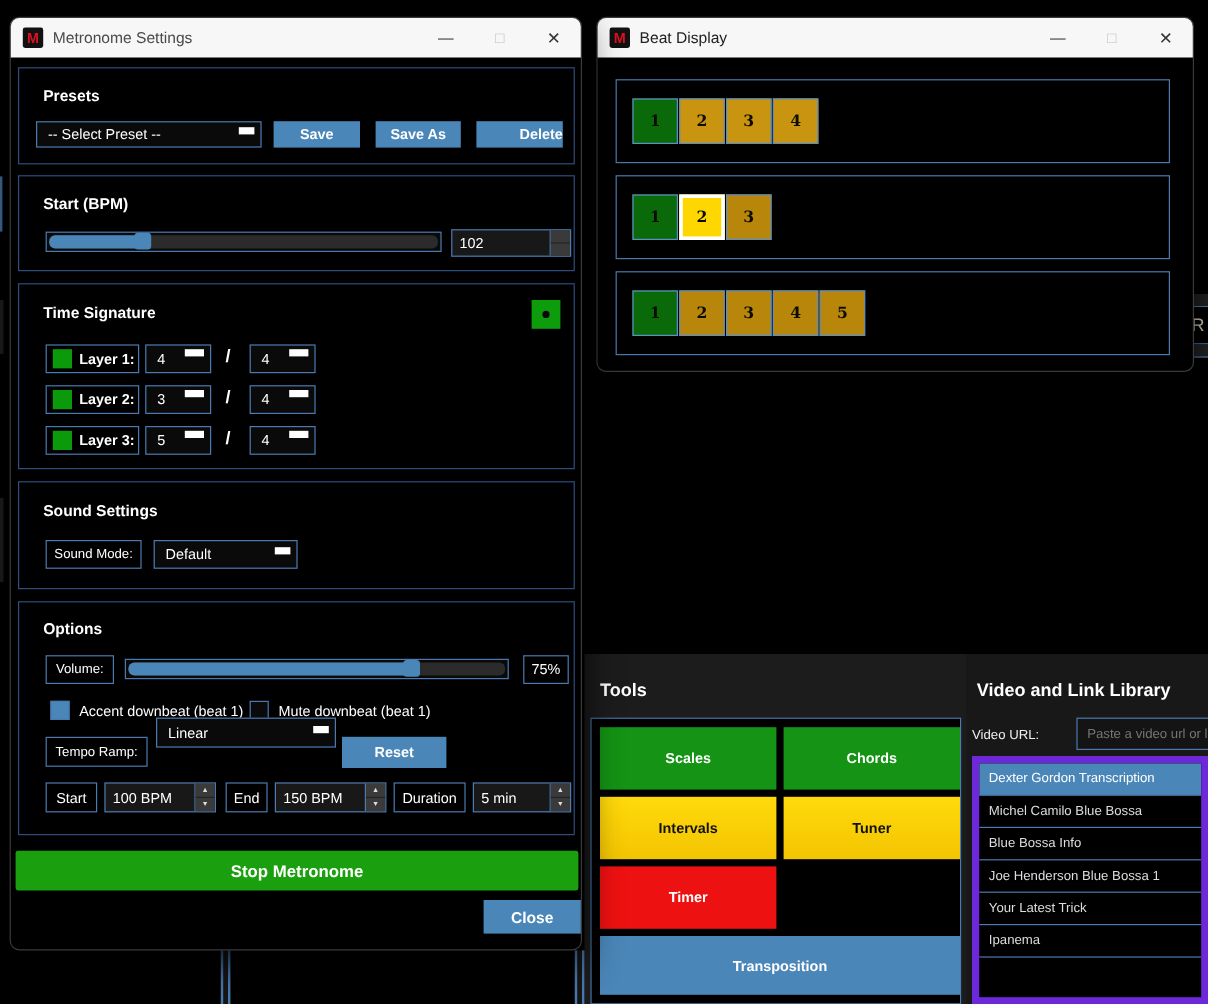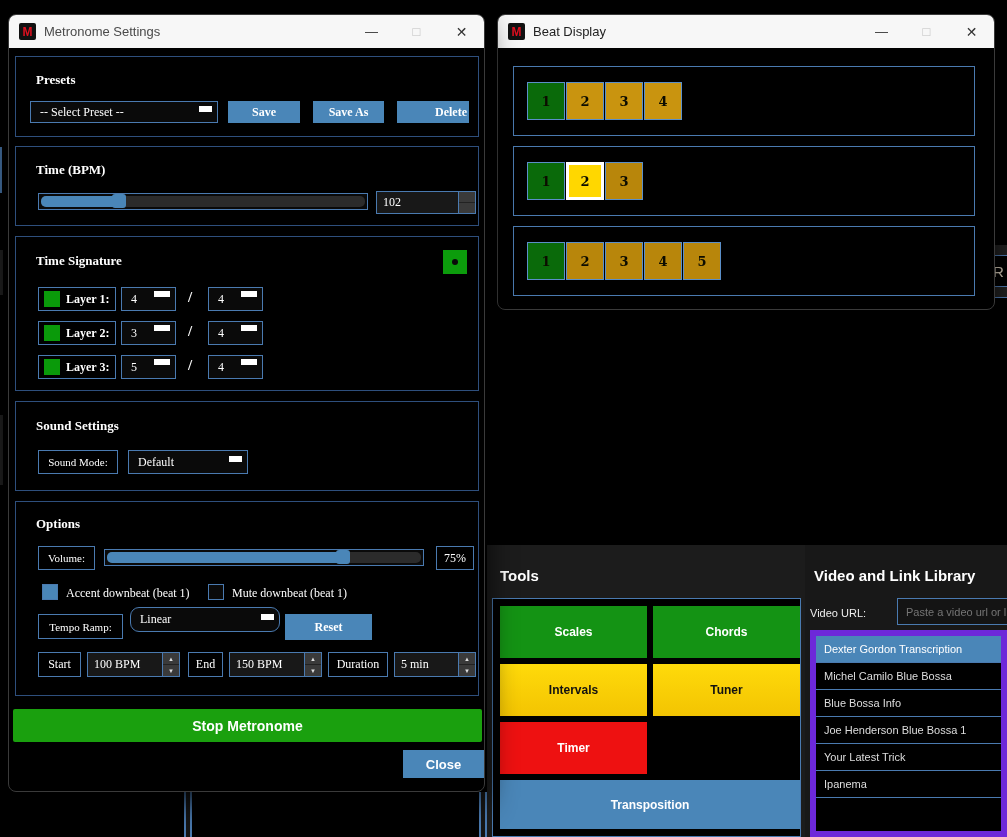--- a/index.html
+++ b/index.html
@@ -13,21 +13,21 @@
   .app-icon { width:17px; height:17px; background:#111; margin:0 8px 0 10px; border-radius:2px;
     color:#e01020; font-weight:bold; font-size:12px; display:flex; align-items:center; justify-content:center; }
   .win-title { font-size:13px; color:#4a4a4a; }
   .tb-controls { margin-left:auto; display:flex; height:100%; }
   .tb-btn { width:45px; height:100%; display:flex; align-items:center; justify-content:center;
     font-size:13px; color:#333; }
   .tb-btn.max { color:#c3c3c3; }
   .tb-btn.close { font-size:14px; }
 
   
-  .group { position:absolute; left:6px; width:464px; border:1px solid #2e4f7d; background:#000;font-family:Liberation Serif, serif; }
+  .group { position:absolute; left:6px; width:464px; border:1px solid #2e4f7d; background:#000; }
   .g-head { position:absolute; left:20px; font-size:13px; font-weight:bold; color:#fff; }
   .lbl-box { position:absolute; border:1px solid #4a7ab0; color:#fff; font-size:12px;
     display:flex; align-items:center; justify-content:center; background:#000; }
   .dd { position:absolute; border:1px solid #4a7ab0; background:#0a0a0a; color:#fff; font-size:12px;
     display:flex; align-items:center; padding-left:9px; }
   .dd .dd-ind { position:absolute; right:5px; top:4px; width:13px; height:6px; background:#fff; }
   .btn-blue { position:absolute; background:#4a86b8; color:#fff; font-size:12px; font-weight:bold;
     display:flex; align-items:center; justify-content:center; border:none; }
   .slider-shell { position:absolute; border:1px solid #4a7ab0; background:#0a0a0a; padding:2px; }
   .slider-track { position:relative; width:100%; height:100%; background:#2b2b2b; border-radius:5px; }
@@ -184,21 +184,21 @@
     <div class="dd" style="left:14px;top:44px;width:188px;height:22px;">
       <span>-- Select Preset --</span>
       <span class="dd-ind"></span>
     </div>
     <div class="btn-blue" style="left:212px;top:44px;width:72px;height:22px;">Save</div>
     <div class="btn-blue" style="left:297px;top:44px;width:71px;height:22px;">Save As</div>
     <div class="btn-blue" style="left:381px;top:44px;width:72px;height:22px;padding-left:36px;">Delete</div>
   </div>
 
   <div class="group" style="top:131px;height:80px;">
-    <div class="g-head" style="top:15px;">Time (BPM)</div>
+    <div class="g-head" style="top:15px;">Start (BPM)</div>
     <div class="slider-shell" style="left:22px;top:46px;width:330px;height:17px;">
       <div class="slider-track">
         <div class="slider-fill" id="tempo-fill" style="width: 24%;"></div>
         <div class="slider-handle" id="tempo-handle" style="left: calc(24% - 7px);"></div>
       </div>
     </div>
     <div class="spinner" style="left:360px;top:44px;width:100px;height:23px;">
       <div class="spin-text">102</div>
       <div class="spin-btns">
           <div></div>
@@ -257,21 +257,21 @@
       </div>
     </div>
     <div class="lbl-box" style="left:420px;top:44px;width:38px;height:24px;font-size:12px;">75%</div>
 
     <div class="checkbox checked" style="left:26px;top:82px;"></div>
     <div class="cb-label" style="left:50px;top:84px;">Accent downbeat (beat 1)</div>
     <div class="checkbox" style="left:192px;top:82px;"></div>
     <div class="cb-label" style="left:216px;top:84px;">Mute downbeat (beat 1)</div>
 
     <div class="lbl-box" style="left:22px;top:112px;width:85px;height:25px;font-size:11px;">Tempo Ramp:</div>
-    <div class="dd" style="left:114px;top:105px;width:150px;height:25px;border-radius:9px;">
+    <div class="dd" style="left:114px;top:96px;width:150px;height:25px;">
       <span>Linear</span>
       <span class="dd-ind" style="top:6px;"></span>
     </div>
     <div class="btn-blue" style="left:269px;top:112px;width:87px;height:26px;">Reset</div>
 
     <div class="lbl-box" style="left:22px;top:150px;width:43px;height:25px;">Start</div>
     <div class="spinner" style="left:71px;top:150px;width:93px;height:25px;">
       <div class="spin-text">100 BPM</div>
       <div class="spin-btns">
           <div>▲</div>

